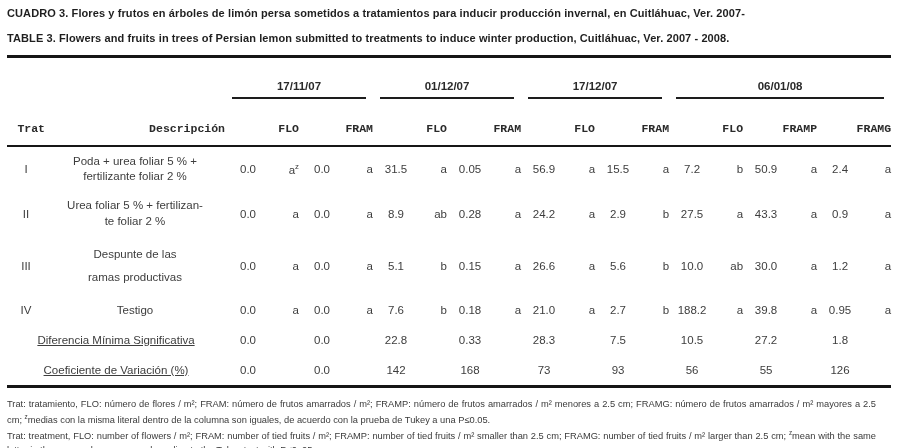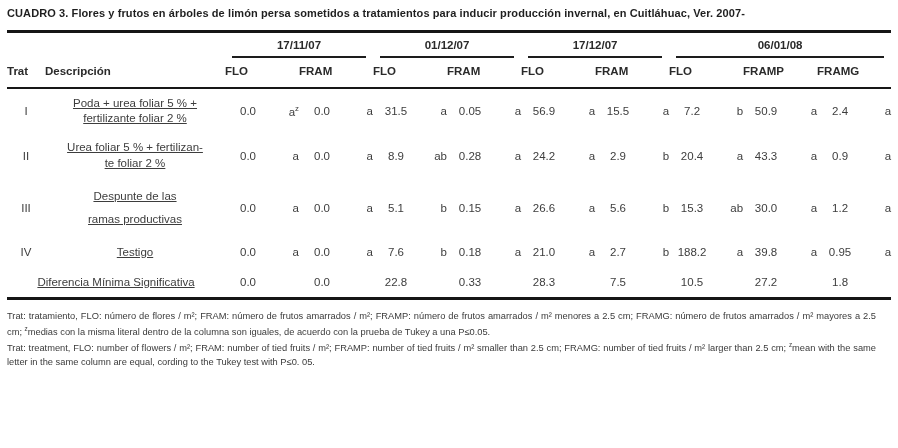--- a/index.html
+++ b/index.html
@@ -25,45 +25,46 @@
     border-top: 3px solid #161616;
     border-bottom: 3px solid #161616;
   }
   col.c-trat { width: 38px; }
   col.c-desc { width: 180px; }
   col.c-val  { width: 46px; }
   col.c-let  { width: 28px; }
 
   thead th { font-weight: bold; color: #2a2a2a; font-size: 11.5px; padding: 0; }
   th.date-group .dline {
-    margin: 0 7px; padding: 6px 0 5px;
+    margin: 16px 7px; padding: 6px 0 5px;
     border-bottom: 2px solid #1d1d1d;
     text-align: center;
   }
-  tr.labels-row th { padding: 7px 0 10px; text-align: left; border-bottom: 2px solid #161616; }
+  tr.labels-row th { padding: 7px 0 10px; text-align: right; border-bottom: 2px solid #161616; font-family: Liberation Mono, monospace; }
   tr.labels-row th.trat-h, tr.labels-row th.desc-h { vertical-align: bottom; }
 
   tbody td { font-size: 11.5px; text-align: center; vertical-align: middle; padding: 8px 0; color: #3d3d3d; }
-  td.desc { line-height: 1.32; padding: 7px 2px; text-decoration: underline; }
+  td.desc { line-height: 1.32; padding: 7px 2px; }
   td.desc.spread { line-height: 2.0; text-align: center; }
   td.let { text-align: right; }
   td.sum-label { text-align: center; padding: 9px 0; text-decoration: underline; }
   sup { font-size: 0.68em; }
 
   
   .footnotes { margin-top: 10px; font-size: 9.3px; line-height: 1.5; color: #3a3a3a; text-align: justify; }
   .footnote + .footnote { margin-top: 7px; }
 </style>
 </head>
 <body>
 
 <div class="page">
 
   <div class="titles">
     <div class="title-line">CUADRO 3. Flores y frutos en árboles de limón persa sometidos a tratamientos para inducir producción invernal, en Cuitláhuac, Ver. 2007-</div>
+    <div class="title-line title-en">TABLE 3. Flowers and fruits in trees of Persian lemon submitted to treatments to induce winter production, Cuitláhuac, Ver. 2007 - 2008.</div>
   </div>
 
   <table class="results">
     <colgroup>
       <col class="c-trat">
         <col class="c-desc">
       <col class="c-val">
         <col class="c-let">
         <col class="c-val">
         <col class="c-let">
@@ -143,21 +144,21 @@
           <td class="val">0.0</td>
           <td class="let">a</td>
           <td class="val">8.9</td>
           <td class="let">ab</td>
           <td class="val">0.28</td>
           <td class="let">a</td>
           <td class="val">24.2</td>
           <td class="let">a</td>
           <td class="val">2.9</td>
           <td class="let">b</td>
-          <td class="val">20.4</td>
+          <td class="val">27.5</td>
           <td class="let">a</td>
           <td class="val">43.3</td>
           <td class="let">a</td>
           <td class="val">0.9</td>
           <td class="let">a</td>
         </tr>
         <tr>
           <td class="trat">III</td>
           <td class="desc spread">Despunte de las<br>ramas productivas</td>
           <td class="val">0.0</td>
@@ -165,21 +166,21 @@
           <td class="val">0.0</td>
           <td class="let">a</td>
           <td class="val">5.1</td>
           <td class="let">b</td>
           <td class="val">0.15</td>
           <td class="let">a</td>
           <td class="val">26.6</td>
           <td class="let">a</td>
           <td class="val">5.6</td>
           <td class="let">b</td>
-          <td class="val">15.3</td>
+          <td class="val">10.0</td>
           <td class="let">ab</td>
           <td class="val">30.0</td>
           <td class="let">a</td>
           <td class="val">1.2</td>
           <td class="let">a</td>
         </tr>
         <tr>
           <td class="trat">IV</td>
           <td class="desc">Testigo</td>
           <td class="val">0.0</td>
@@ -213,20 +214,41 @@
           <td class="let"></td>
           <td class="val">28.3</td>
           <td class="let"></td>
           <td class="val">7.5</td>
           <td class="let"></td>
           <td class="val">10.5</td>
           <td class="let"></td>
           <td class="val">27.2</td>
           <td class="let"></td>
           <td class="val">1.8</td>
+          <td class="let"></td>
+        </tr>
+        <tr>
+          <td class="sum-label" colspan="2">Coeficiente de Variación (%)</td>
+          <td class="val">0.0</td>
+          <td class="let"></td>
+          <td class="val">0.0</td>
+          <td class="let"></td>
+          <td class="val">142</td>
+          <td class="let"></td>
+          <td class="val">168</td>
+          <td class="let"></td>
+          <td class="val">73</td>
+          <td class="let"></td>
+          <td class="val">93</td>
+          <td class="let"></td>
+          <td class="val">56</td>
+          <td class="let"></td>
+          <td class="val">55</td>
+          <td class="let"></td>
+          <td class="val">126</td>
           <td class="let"></td>
         </tr>
       </tbody>
   </table>
 
   <div class="footnotes">
     <p class="footnote" style="margin:0;"><span>Trat: tratamiento, FLO: número de flores / m²; FRAM: número de frutos amarrados / m²; FRAMP: número de frutos amarrados / m² menores a 2.5 cm; FRAMG: número de frutos amarrados / m² mayores a 2.5 cm; </span><sup>z</sup><span>medias con la misma literal dentro de la columna son iguales, de acuerdo con la prueba de Tukey a una P≤0.05.</span></p>
     <p class="footnote" style="margin:0;"><span>Trat: treatment, FLO: number of flowers / m²; FRAM: number of tied fruits / m²; FRAMP: number of tied fruits / m² smaller than 2.5 cm; FRAMG: number of tied fruits / m² larger than 2.5 cm; </span><sup>z</sup><span>mean with the same letter in the same column are  equal, cording to the Tukey test with P≤0. 05.</span></p>
   </div>
 

